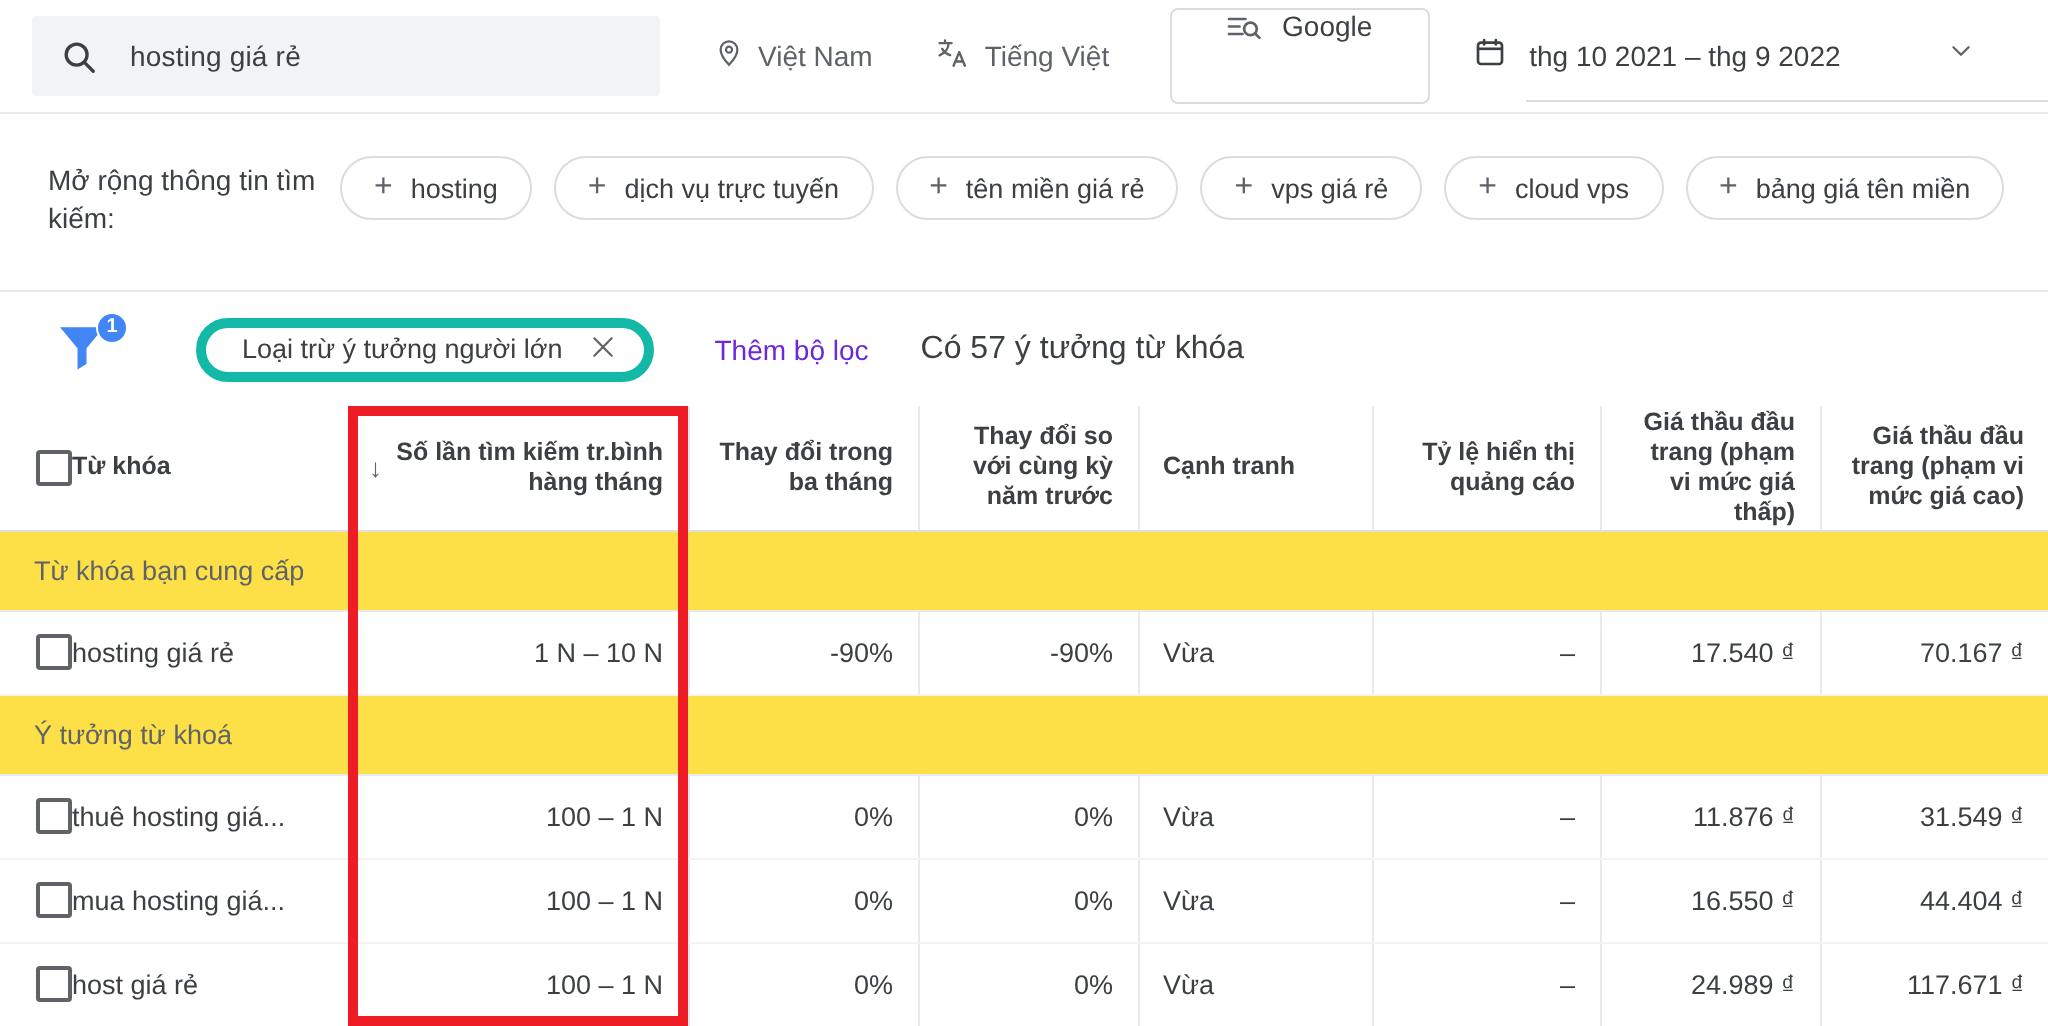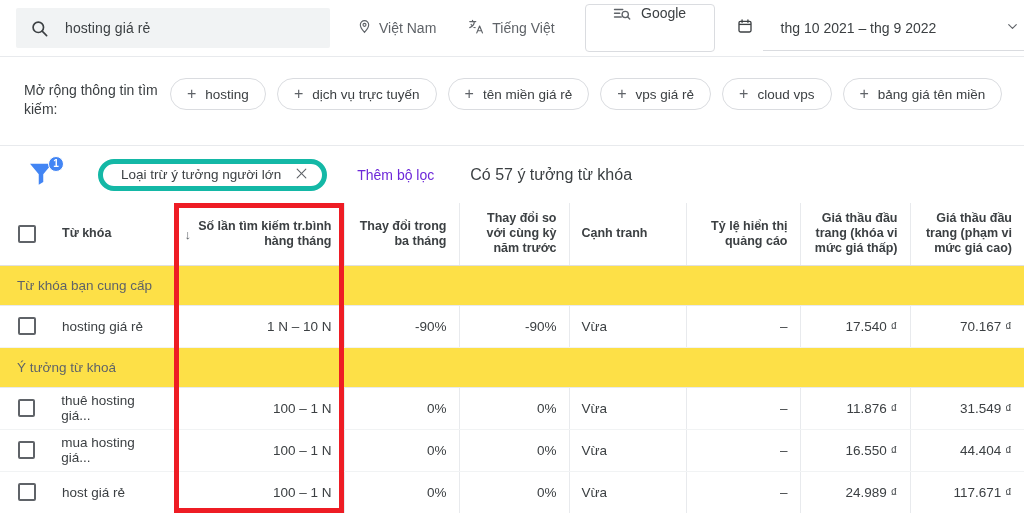--- a/index.html
+++ b/index.html
@@ -34,21 +34,21 @@
   .loc-item { margin-left: 27px; }
   .lang-item { margin-left: 32px; }
   .src-chip {
     margin-left: 30px; height:48px; min-width:130px;
     border:1px solid #dadce0; border-radius:4px;
     display:flex; align-items:flex-start; justify-content:center; gap:10px;
     font-size:14px; color:#3c4043; padding: 0 18px; flex:none;
   }
   .date-chip {
     margin-left: 22px; height:38px;
-    display:flex; align-items:center; gap:28px; flex:none;
+    display:flex; align-items:center; gap:12px; flex:none;
     position: relative;
   }
   .date-text { font-size:14px; color:#3c4043; white-space:nowrap; }
   .date-underline {
     position:absolute; left:26px; right:-52px; bottom:-4px; height:1px; background:#dadce0;
   }
   .date-caret { margin-left: 42px; }
   .topbar-sep {
     position:absolute; left:0; top:56px; width:1024px; height:1px; background:#e8eaed;
   }
@@ -89,21 +89,21 @@
   .filter-pill {
     margin-left:24px; height:32px; border:5px solid #14b8a6; border-radius:16px;
     display:flex; align-items:center; gap:14px; padding:0 14px 0 18px;
     font-size:13.5px; color:#3c4043; white-space:nowrap; flex:none;
   }
   .filter-pill .x { font-size:15px; color:#5f6368; line-height:1; }
   .add-filter {
     margin-left:30px; font-size:14px; color:#6d28d9; white-space:nowrap; flex:none;
   }
   .idea-count {
-    margin-left:36px; font-size:16px; color:#3c4043; white-space:nowrap; flex:none;
+    margin-left:26px; font-size:16px; color:#3c4043; white-space:nowrap; flex:none;
   }
 
   
   .tbl {
     position:absolute; left:0; top:203px; width:1024px;
     border-collapse:collapse; table-layout:fixed; background:#fff;
   }
   .tbl th, .tbl td {
     border-right:1px solid #e8eaed;
     font-weight:400; vertical-align:middle;
@@ -119,21 +119,21 @@
   .th-left { text-align:left; }
   .sort-th { position:relative; }
   .sort-arrow {
     position:absolute; left:10px; top:50%; transform:translateY(-50%);
     font-size:13px; color:#5f6368; font-weight:400;
   }
   .cb {
     width:18px; height:18px; border:2px solid #5f6368; border-radius:2px;
     display:inline-block; vertical-align:middle; background:#fff;
   }
-  .kwcell { display:flex; align-items:center; gap:26px; padding-left:6px; }
+  .kwcell { display:flex; align-items:center; padding-left:6px; }
   .kwlabel { font-size:13.5px; color:#3c4043; }
   .tbl tbody td {
     height:42px; font-size:13.5px; color:#3c4043; padding:0 12px;
     border-bottom:1px solid #f1f3f4;
   }
   td.num { text-align:right; }
   td.left { text-align:left; }
   tr.group td {
     background:#fde047; height:40px; font-size:13.5px; color:#5f6368;
     border-bottom:1px solid #e8eaed; border-right:none;
@@ -302,21 +302,21 @@
         <th class="th-num">
           <span>Thay đổi so với cùng kỳ năm trước</span>
         </th>
         <th class="th-left">
           <span>Cạnh tranh</span>
         </th>
         <th class="th-num">
           <span>Tỷ lệ hiển thị quảng cáo</span>
         </th>
         <th class="th-num">
-          <span>Giá thầu đầu trang (khóa vi mức giá thấp)</span>
+          <span>Giá thầu đầu trang (phạm vi mức giá thấp)</span>
         </th>
         <th class="th-num">
           <span>Giá thầu đầu trang (phạm vi mức giá cao)</span>
         </th>
       </tr>
     </thead>
     <tbody>
 
       <tr class="group">
         <td class="grouplabel" colspan="8">Từ khóa bạn cung cấp</td>

